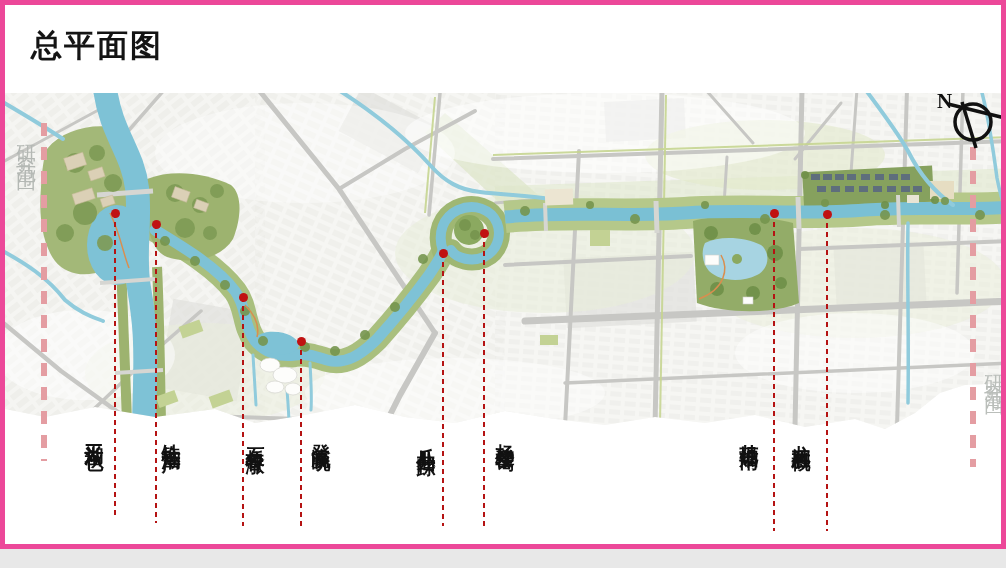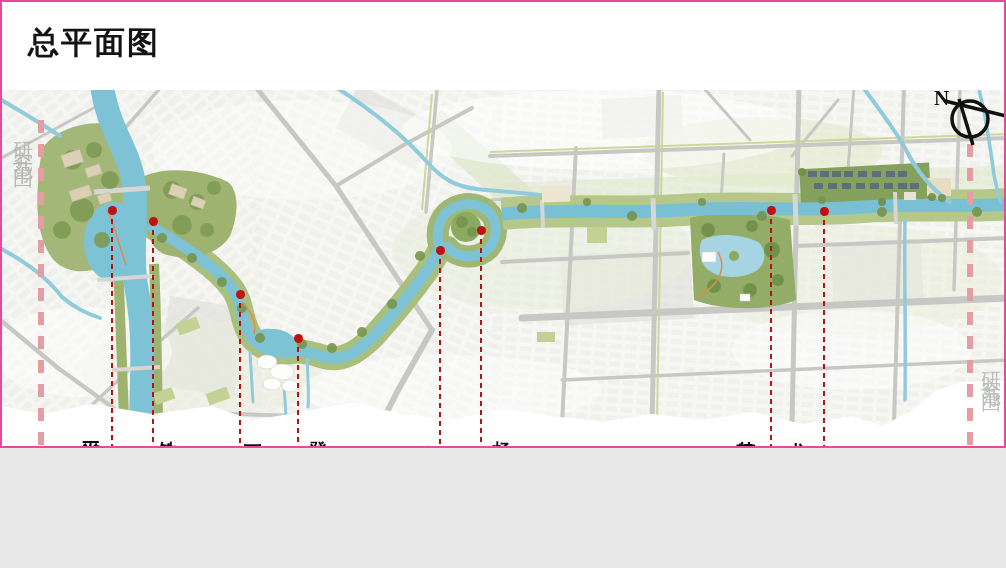--- a/index.html
+++ b/index.html
@@ -1,20 +1,20 @@
 <!DOCTYPE html>
 <html><head>
 <meta charset="utf-8">
 <style>
   html,body{margin:0;padding:0;background:#e8e8e8;}
   .slide{
     position:relative;
-    width:1006px;height:448px;
+    width:1006px;height:549px;
     background:#ffffff;
-    border:2px solid #ec4899;
+    border:5px solid #ec4899;
     box-sizing:border-box;
     overflow:hidden;
     font-family:"Liberation Sans", sans-serif;
   }
   .title{
     position:absolute;left:26px;top:20px;margin:0;
     font-size:31px;font-weight:800;color:#141414;
     letter-spacing:2px;
     font-family:"Liberation Sans","DejaVu Sans",sans-serif;
   }

